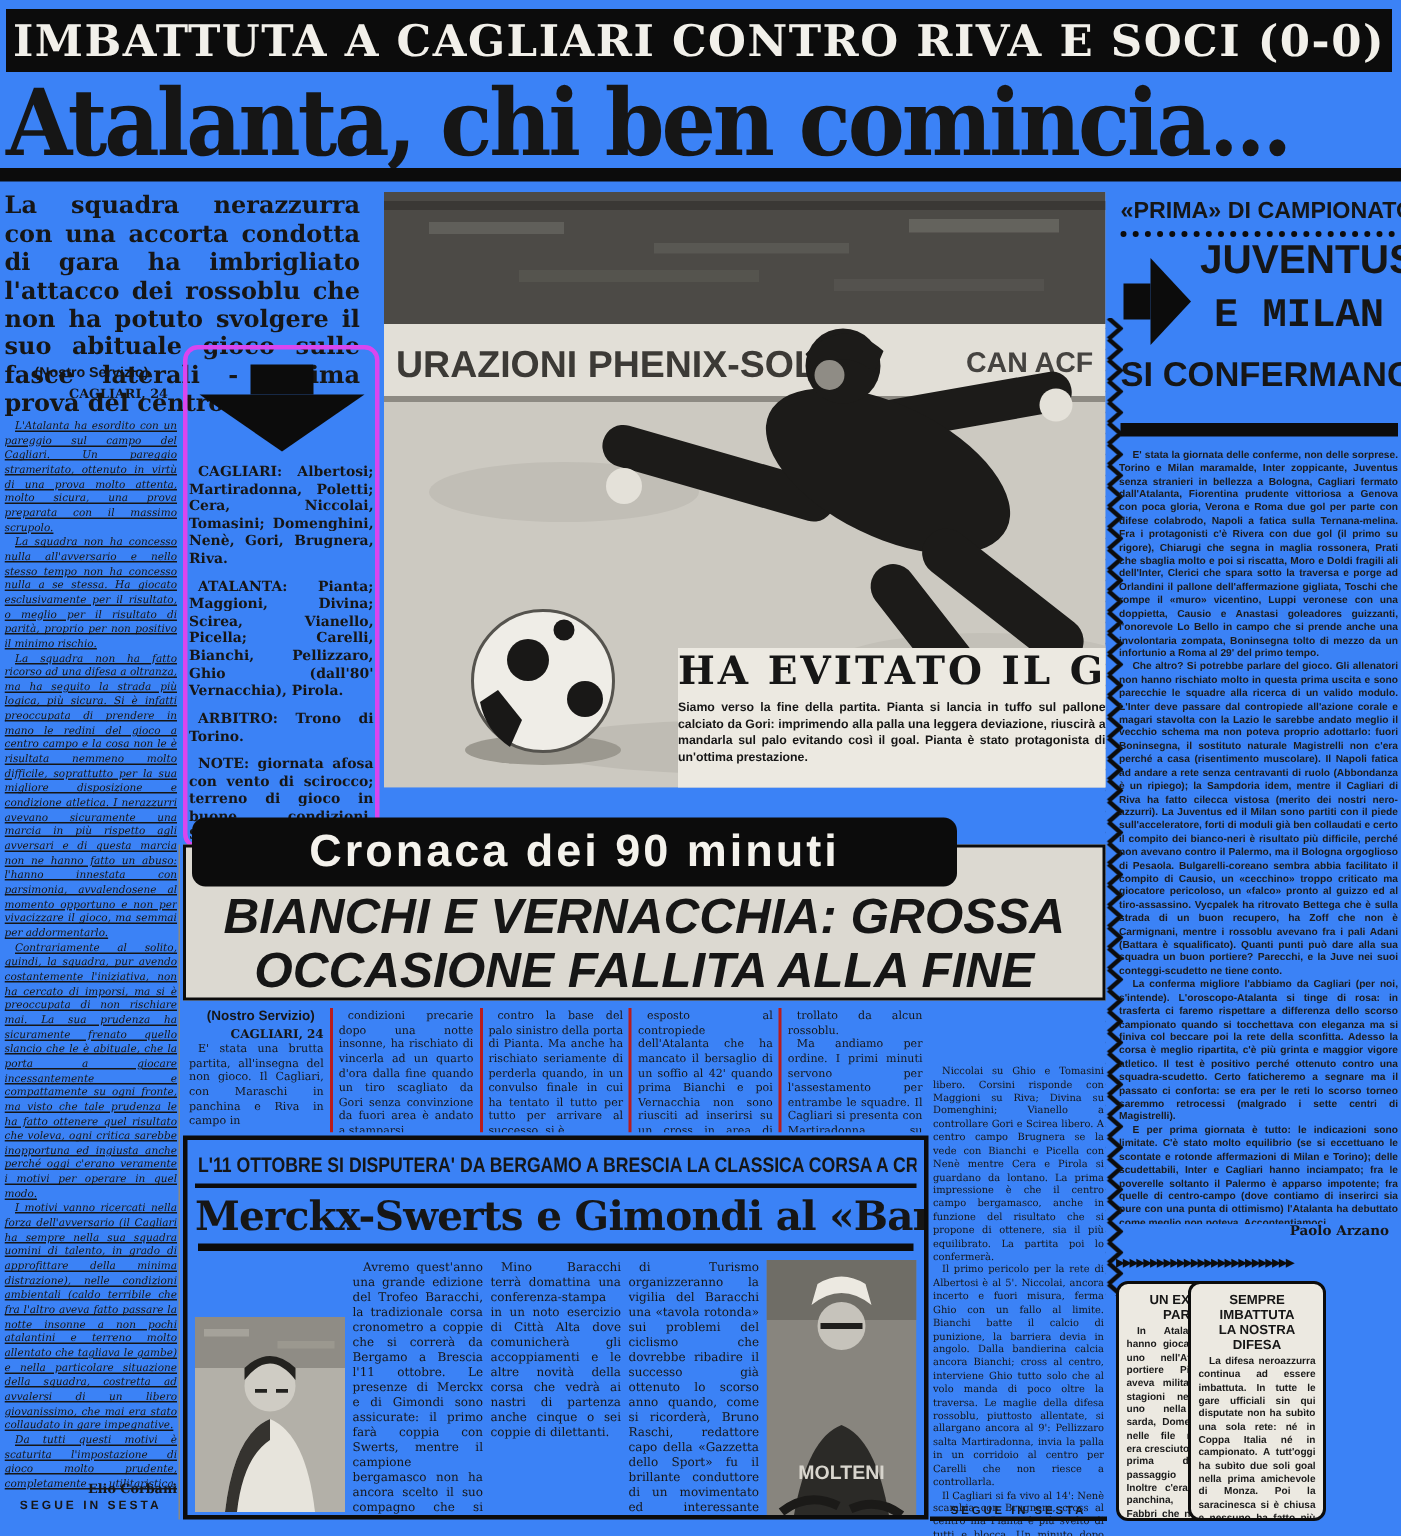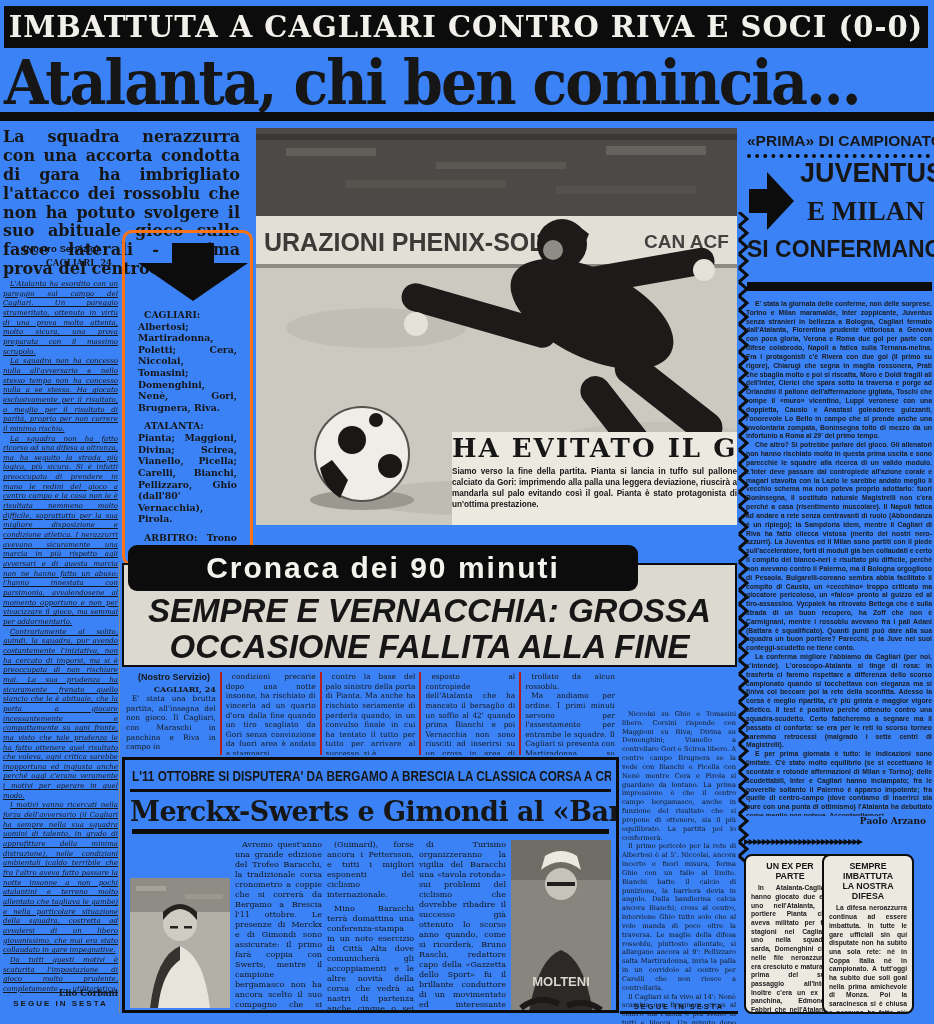--- a/index.html
+++ b/index.html
@@ -21,22 +21,22 @@
                font-weight:bold;font-size:9.5px;}
   .lead-dateline{left:4px;top:258px;width:108px;text-align:right;font-size:8.5px;font-weight:bold;}
   .lead-body{left:3px;top:280px;width:115px;height:716px;overflow:hidden;font-style:italic;
              font-size:7px;line-height:1.38;text-align:justify;text-decoration:underline;}
   .lead-body p{margin:0;text-indent:7px;}
   .lead-sig{left:3px;top:988px;width:115px;text-align:right;font-weight:bold;font-size:8.5px;}
   .lead-cont{left:3px;top:999px;width:115px;text-align:center;font-family:"Liberation Sans",sans-serif;
              font-size:8px;letter-spacing:2px;font-weight:bold;}
 
   
-  .lineup-box{left:122px;top:230px;width:131px;height:336px;border:3px solid #f97316;border-radius:10px;
-              padding:10px 13px 4px;box-sizing:border-box;overflow:hidden;}
+  .lineup-box{left:122px;top:230px;width:131px;height:336px;border:3px solid #d946ef;border-radius:10px;
+              padding:10px 1px 4px;box-sizing:border-box;overflow:hidden;}
   .arrow-down{margin:0 auto 8px;width:110px;}
   .arrow-down .stem{width:42px;height:20px;background:#0c0c0c;margin:0 auto;}
   .arrow-down .head{width:0;height:0;border-left:55px solid transparent;border-right:55px solid transparent;
                     border-top:38px solid #0c0c0c;}
   .lineup-box p{margin:0 0 7px;font-weight:bold;font-size:9.3px;line-height:1.25;text-align:justify;text-indent:6px;}
 
   
   .photo{left:256px;top:128px;width:481px;height:397px;}
   .photo svg{display:block;}
   .photo-caption{left:452px;top:432px;width:285px;height:93px;background:#ece9e1;overflow:hidden;}
@@ -90,37 +90,37 @@
   
   .prima-kicker{left:747px;top:132px;width:183px;text-align:center;font-family:"Liberation Sans",sans-serif;
                 font-weight:bold;font-size:15.5px;white-space:nowrap;border-bottom:4px dotted #0c0c0c;
                 padding-bottom:4px;}
   .arrow-right{left:749px;top:172px;display:flex;align-items:center;}
   .arrow-right .stem{width:18px;height:24px;background:#0c0c0c;}
   .arrow-right .head{width:0;height:0;border-top:29px solid transparent;border-bottom:29px solid transparent;
                      border-left:27px solid #0c0c0c;}
   .juve-l1{left:800px;top:158px;width:132px;text-align:center;font-family:"Liberation Sans",sans-serif;
            font-weight:bold;font-size:27px;white-space:nowrap;}
-  .juve-l2{left:800px;top:196px;width:132px;text-align:center;font-family:Liberation Serif, serif;
+  .juve-l2{left:800px;top:196px;width:132px;text-align:center;font-family:Liberation Mono, monospace;
            font-weight:bold;font-size:27px;white-space:nowrap;}
   .juve-l3{left:747px;top:236px;width:185px;text-align:center;font-family:"Liberation Sans",sans-serif;
            font-weight:bold;font-size:23px;white-space:nowrap;}
   .juve-rule{left:747px;top:282px;width:185px;height:9px;background:#0c0c0c;}
   .prima-body{left:746px;top:300px;width:186px;height:516px;overflow:hidden;
               font-family:"Liberation Sans",sans-serif;font-weight:bold;font-size:6.8px;line-height:1.3;
               text-align:justify;color:#1b1b1b;}
   .prima-body p{margin:0;text-indent:9px;}
   .prima-sig{left:746px;top:816px;width:180px;text-align:right;font-weight:bold;font-size:9px;}
   .divider-arrows{left:744px;top:834px;width:190px;height:15px;overflow:hidden;font-family:"DejaVu Sans",sans-serif;
                   font-size:12px;letter-spacing:-1.5px;color:#0c0c0c;white-space:nowrap;}
 
   .mini-box{top:854px;height:160px;border:2.5px solid #0c0c0c;border-radius:8px;box-sizing:border-box;
             padding:5px 5px 2px;overflow:hidden;background:#ece9e1;}
   .mini-box.ex{left:744px;width:92px;}
-  .mini-box.dif{left:822px;width:92px;}
+  .mini-box.dif{left:792px;width:92px;}
   .mini-title{text-align:center;font-family:"Liberation Sans",sans-serif;font-weight:bold;font-size:8.8px;
               line-height:1.15;margin-bottom:3px;}
   .mini-body{font-family:"Liberation Sans",sans-serif;font-weight:bold;font-size:6.7px;line-height:1.3;
              text-align:justify;color:#1b1b1b;}
   .mini-body p{margin:0;text-indent:7px;}
 
   .vrule-left{left:119px;top:563px;width:1px;height:450px;background:#8d897f;}
   .rule-bottom{left:620px;top:1011px;width:118px;height:3px;background:#0c0c0c;}
 </style>
 </head>
@@ -132,21 +132,21 @@
     <span>IMBATTUTA A CAGLIARI CONTRO RIVA E SOCI (0-0)</span>
   </div>
   <div class="abs headline">Atalanta, chi ben comincia...</div>
   <div class="abs rule-top"></div>
 
   <div class="abs lead-intro">La squadra nerazzurra con una accorta condotta di gara ha imbrigliato l'attacco dei rossoblu che non ha potuto svolgere il suo abituale gioco sulle fasce laterali - Ottima prova del centrocampo</div>
   <div class="abs lead-byline">(Nostro Servizio)</div>
   <div class="abs lead-dateline">CAGLIARI, 24</div>
   <div class="abs lead-body">
     <p>L'Atalanta ha esordito con un pareggio sul campo del Cagliari. Un pareggio strameritato, ottenuto in virtù di una prova molto attenta, molto sicura, una prova preparata con il massimo scrupolo.</p>
-    <p>La squadra non ha concesso nulla all'avversario e nello stesso tempo non ha concesso nulla a se stessa. Ha giocato esclusivamente per il risultato, o meglio per il risultato di parità, proprio per non correre il minimo rischio.</p>
+    <p>La squadra non ha concesso nulla all'avversario e nello stesso tempo non ha concesso nulla a se stessa. Ha giocato esclusivamente per il risultato, o meglio per il risultato di parità, proprio per non positivo il minimo rischio.</p>
     <p>La squadra non ha fatto ricorso ad una difesa a oltranza, ma ha seguito la strada più logica, più sicura. Si è infatti preoccupata di prendere in mano le redini del gioco a centro campo e la cosa non le è risultata nemmeno molto difficile, soprattutto per la sua migliore disposizione e condizione atletica. I nerazzurri avevano sicuramente una marcia in più rispetto agli avversari e di questa marcia non ne hanno fatto un abuso: l'hanno innestata con parsimonia, avvalendosene al momento opportuno e non per vivacizzare il gioco, ma semmai per addormentarlo.</p>
     <p>Contrariamente al solito, quindi, la squadra, pur avendo costantemente l'iniziativa, non ha cercato di imporsi, ma si è preoccupata di non rischiare mai. La sua prudenza ha sicuramente frenato quello slancio che le è abituale, che la porta a giocare incessantemente e compattamente su ogni fronte, ma visto che tale prudenza le ha fatto ottenere quel risultato che voleva, ogni critica sarebbe inopportuna ed ingiusta anche perché oggi c'erano veramente i motivi per operare in quel modo.</p>
     <p>I motivi vanno ricercati nella forza dell'avversario (il Cagliari ha sempre nella sua squadra uomini di talento, in grado di approfittare della minima distrazione), nelle condizioni ambientali (caldo terribile che fra l'altro aveva fatto passare la notte insonne a non pochi atalantini e terreno molto allentato che tagliava le gambe) e nella particolare situazione della squadra, costretta ad avvalersi di un libero giovanissimo, che mai era stato collaudato in gare impegnative.</p>
     <p>Da tutti questi motivi è scaturita l'impostazione di gioco molto prudente, completamente utilitaristica, che ha consentito alla squadra di esordire comunque con un brillante pareggio. L'Atalanta è arrivata a questo infoltendo il centro campo, dove Carelli, Pirola, Bianchi e Picella si sono dannati nel tenere il più a lungo possibile il controllo della palla.</p>
 
   </div>
   <div class="abs lead-sig">Elio Corbani</div>
   <div class="abs lead-cont">SEGUE IN SESTA</div>
 
   <div class="abs lineup-box">
@@ -216,21 +216,21 @@
         </pattern>
       </defs>
       <rect width="12" height="652" fill="url(#zz)"></rect>
     </svg>
   </div>
 
   <div class="abs bianchi-box"></div>
   <div class="abs cron-banner">
     <span>Cronaca dei 90 minuti</span>
   </div>
-  <div class="abs bianchi-l1">SEMPRE E VERNACCHIA: GROSSA</div>
+  <div class="abs bianchi-l1">BIANCHI E VERNACCHIA: GROSSA</div>
   <div class="abs bianchi-l2">OCCASIONE FALLITA ALLA FINE</div>
 
   <div class="abs cron-cols">
     <div class="ccol">
       <p class="c-byline">(Nostro Servizio)</p>
       <p class="c-dateline">CAGLIARI, 24</p>
       <p>E' stata una brutta partita, all'insegna del non gioco. Il Cagliari, con Maraschi in panchina e Riva in campo in</p>
     </div>
     <div class="ccol">
       <p>condizioni precarie dopo una notte insonne, ha rischiato di vincerla ad un quarto d'ora dalla fine quando un tiro scagliato da Gori senza convinzione da fuori area è andato a stamparsi</p>
@@ -276,21 +276,20 @@
             <path d="M20 130 q6 -52 30 -62 q24 10 30 62 z" fill="#e7e4dc"></path>
             <path d="M20 130 q6 -52 30 -62 l0 14 q-18 12 -22 48 z" fill="#35332f"></path>
           </g>
         </svg>
         <div class="bar-capt">Eddy Merckx</div>
       </div>
       <div class="bar-col">
         <p>Avremo quest'anno una grande edizione del Trofeo Baracchi, la tradizionale corsa cronometro a coppie che si correrà da Bergamo a Brescia l'11 ottobre. Le presenze di Merckx e di Gimondi sono assicurate: il primo farà coppia con Swerts, mentre il campione bergamasco non ha ancora scelto il suo compagno che si presume sarà Boifava (oppure Gonzales Linares). Fra gli altri concorrenti in gara ci saranno i francesi</p>
       </div>
       <div class="bar-col">
-        <p>(Guimard), forse ancora i Pettersson, e tutti i migliori esponenti del ciclismo internazionale.</p>
         <p>Mino Baracchi terrà domattina una conferenza-stampa in un noto esercizio di Città Alta dove comunicherà gli accoppiamenti e le altre novità della corsa che vedrà ai nastri di partenza anche cinque o sei coppie di dilettanti.</p>
 
       </div>
       <div class="bar-col">
         <p>di Turismo organizzeranno la vigilia del Baracchi una «tavola rotonda» sui problemi del ciclismo che dovrebbe ribadire il successo già ottenuto lo scorso anno quando, come si ricorderà, Bruno Raschi, redattore capo della «Gazzetta dello Sport» fu il brillante conduttore di un movimentato ed interessante dibattito.</p>
 
       </div>
       <div class="bar-photo right">
         <svg width="100" height="186" viewBox="0 0 100 186">
           <rect width="100" height="186" fill="#88857e"></rect>

